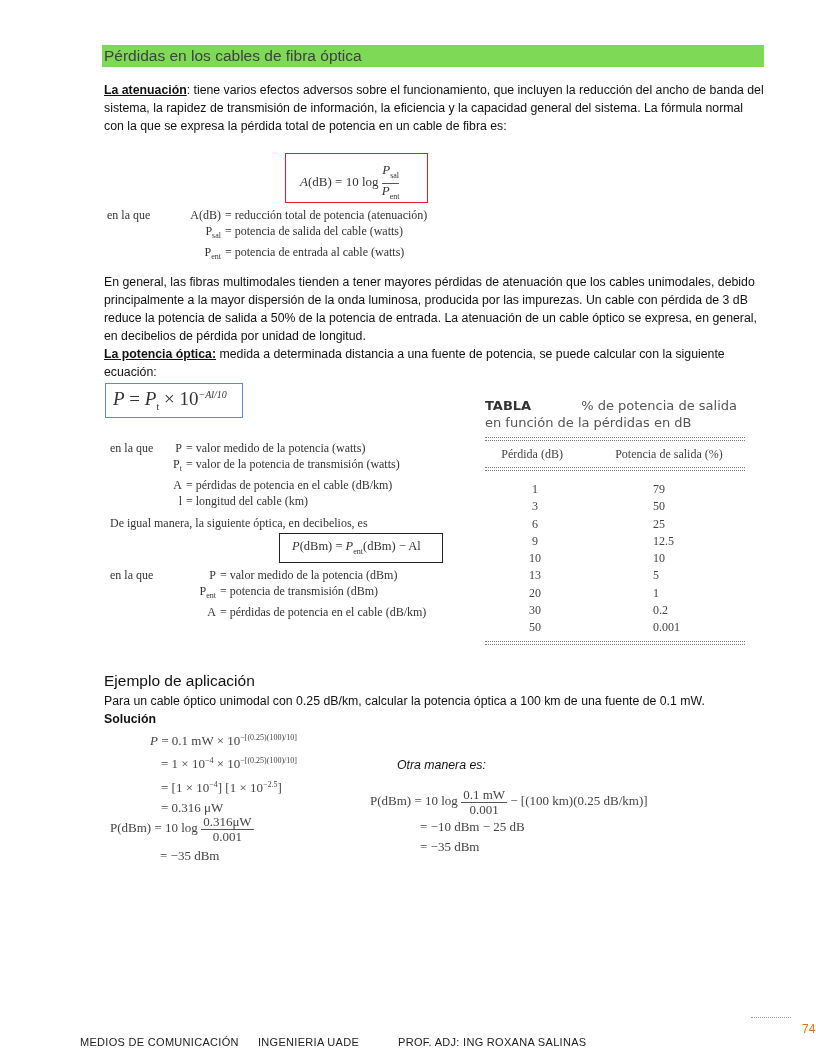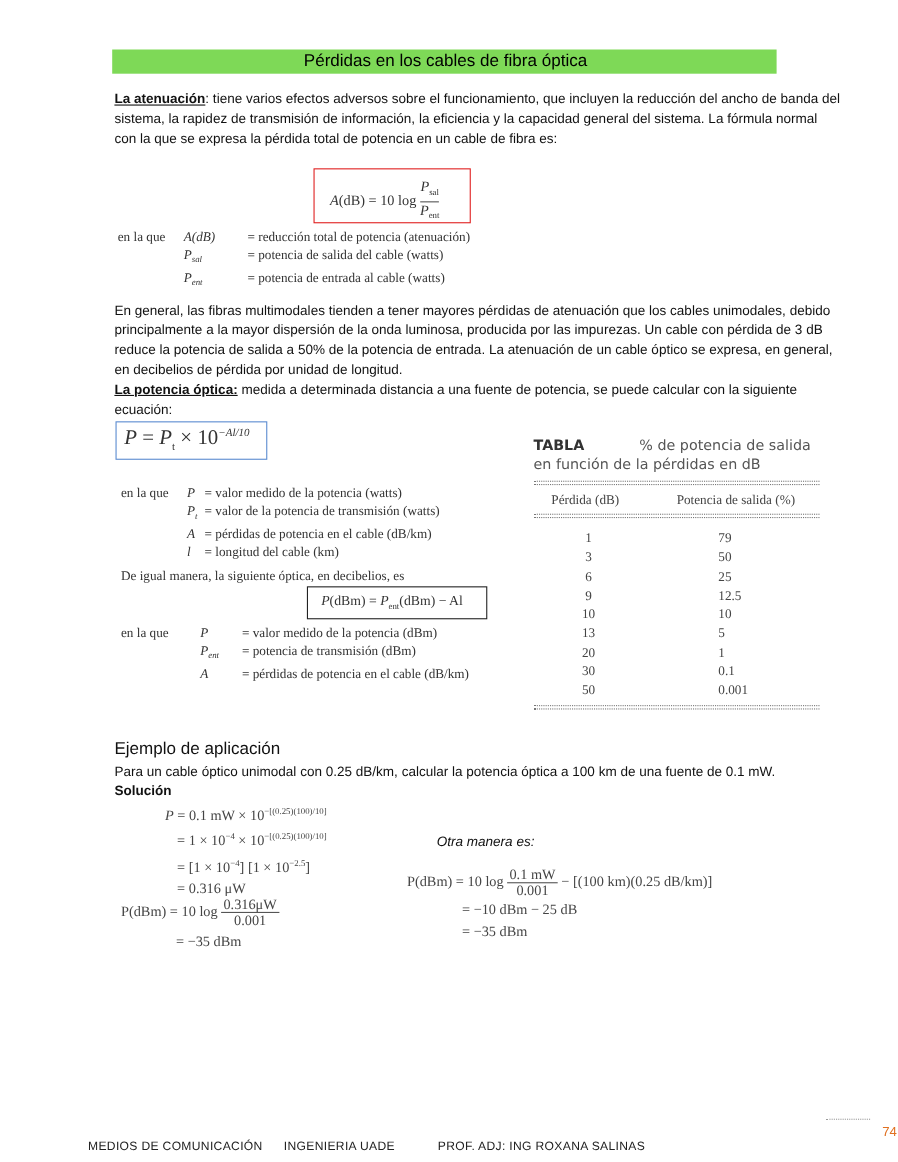--- a/index.html
+++ b/index.html
@@ -1,34 +1,34 @@
 <!DOCTYPE html>
 <html><head>
 <meta charset="utf-8">
 <style>
   html, body { margin: 0; padding: 0; }
   body { width: 816px; height: 1056px; background: #ffffff; position: relative; overflow: hidden; font-family: "Liberation Sans", sans-serif; color: #000; }
   .abs { position: absolute; }
   .sans { font-family: "Liberation Sans", sans-serif; font-size: 12.3px; line-height: 18px; color: #111; }
-  .heading { left: 102px; top: 45px; width: 604px; height: 22px; background: #7ed957; font-size: 15.5px; line-height: 22px; padding-left: 2px; box-sizing: border-box; color: #000000; text-align: center; }
+  .heading { left: 102px; top: 45px; width: 662px; height: 22px; background: #7ed957; font-size: 15.5px; line-height: 22px; padding-left: 2px; box-sizing: border-box; color: #404040; }
   .u { text-decoration: underline; font-weight: bold; }
   .para { left: 104px; width: 660px; }
   .box-red { left: 285px; top: 153px; width: 143px; height: 50px; border: 1px solid #e02020; box-sizing: border-box; }
   .box-blue { left: 105px; top: 383px; width: 138px; height: 35px; border: 1px solid #5b8bd0; box-sizing: border-box; }
   .box-black { left: 279px; top: 533px; width: 164px; height: 30px; border: 1.5px solid #222; box-sizing: border-box; }
   .f { font-family: "Liberation Serif", serif; color: #333; font-size: 13px; white-space: nowrap; }
   .i { font-style: italic; }
   sub, sup { font-size: 8px; }
   .frac { display: inline-block; vertical-align: middle; text-align: center; }
   .frac span { display: block; line-height: 14px; }
   .frac .num { border-bottom: 1px solid #555; padding: 0 2px; text-align: center; }
   .defs { font-family: "Liberation Serif", serif; font-size: 12px; color: #333; line-height: 16px; }
   .defs .row { display: flex; }
   .defs .lbl { width: 60px; }
-  .defs .sym { width: 54px; text-align: left; padding-right: 4px; font-style: italic; }
+  .defs .sym { width: 54px; text-align: right; padding-right: 4px; }
   .tbl-title { font-family: "DejaVu Sans", sans-serif; font-size: 13px; color: #555; line-height: 17px; }
   .tbl-title b { color: #333; font-weight: bold; margin-right: 50px; }
   .rule { height: 2px; border-top: 1px dotted #777; border-bottom: 1px dotted #777; }
   .tbl { font-family: "Liberation Serif", serif; font-size: 12px; color: #444; }
   .tbl .hdr { display: flex; height: 26px; line-height: 26px; gap: 14px; }
   .tbl .r { display: flex; height: 17.3px; line-height: 17.3px; }
   .tbl .c1 { width: 100px; text-align: center; padding-left: 0; }
   .tbl .c2 { width: 160px; padding-left: 68px; box-sizing: border-box; }
   .tbl .hdr .c2 { padding-left: 22px; }
   .ex-h { left: 104px; top: 671px; font-size: 15.5px; line-height: 20px; color: #111; }
@@ -166,21 +166,21 @@
         <div class="r">
           <span class="c1">13</span>
           <span class="c2">5</span>
         </div>
         <div class="r">
           <span class="c1">20</span>
           <span class="c2">1</span>
         </div>
         <div class="r">
           <span class="c1">30</span>
-          <span class="c2">0.1</span>
+          <span class="c2">0.2</span>
         </div>
         <div class="r">
           <span class="c1">50</span>
           <span class="c2">0.001</span>
         </div>
       </div>
     <div class="rule" style="margin-top:4px;"></div>
   </div>
 </div>
 

